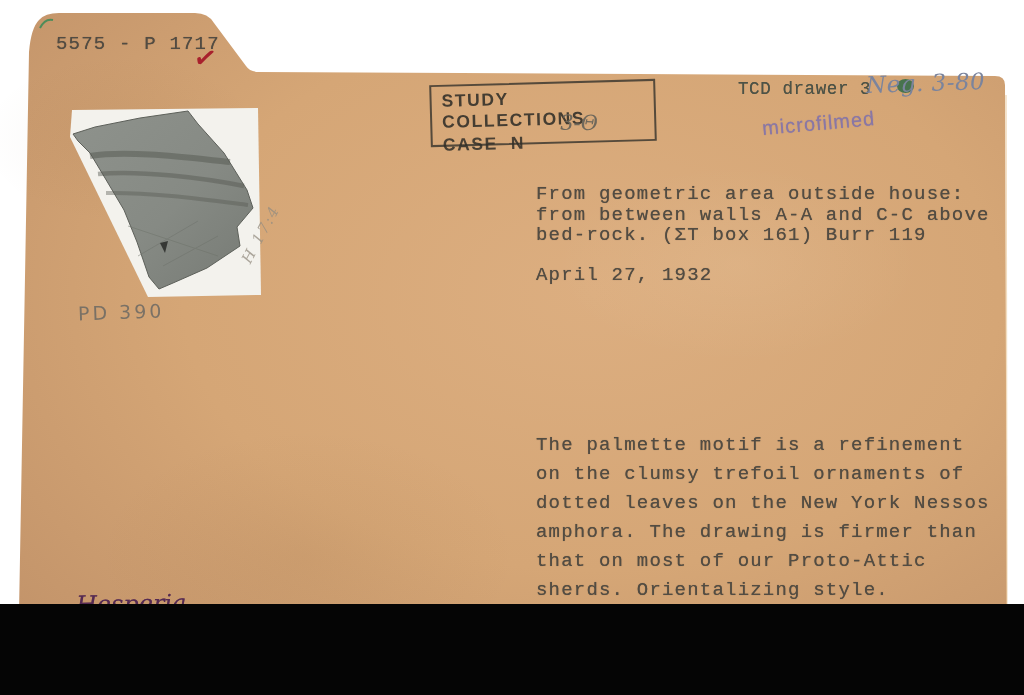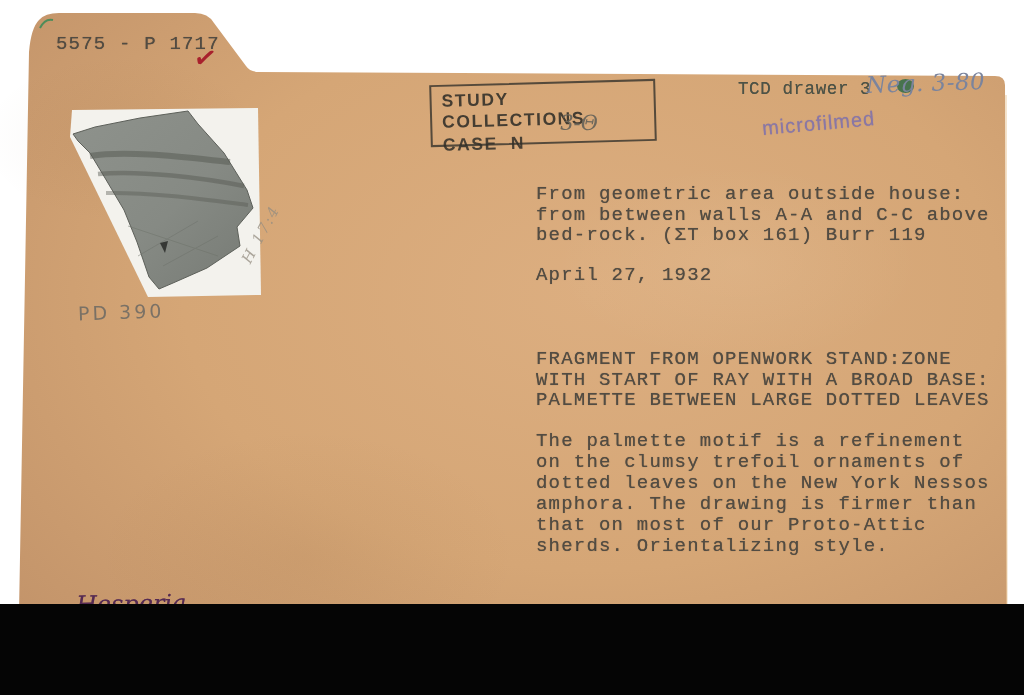--- a/index.html
+++ b/index.html
@@ -135,24 +135,21 @@
   <div class="abs typed-sm" style="left:738px;top:79px;">TCD drawer 3</div>
   <div class="abs" id="green-blob"></div>
   <div class="abs hand" id="tcd-hand">Neg. 3-80</div>
 
   <div class="abs" id="microfilmed">microfilmed</div>
 
   <div class="abs typed" style="left:536px;top:184px;">From geometric area outside house:
 from between walls A-A and C-C above
 bed-rock.  (ΣT box 161) Burr 119</div>
   <div class="abs typed" style="left:536px;top:265px;">April 27, 1932</div>
-  <div class="abs typed" style="left:536px;top:349px;">FRAGMENT FROM OPENWORK STAND:ZONE
-WITH START OF RAY WITH A BROAD BASE:
-PALMETTE BETWEEN LARGE DOTTED LEAVES</div>
-  <div class="abs typed" style="left:536px;top:431px;line-height:21px;">The palmette motif is a refinement
+  <div class="abs typed" style="left:536px;top:431px;line-height:29px;">The palmette motif is a refinement
 on the clumsy trefoil ornaments of
 dotted leaves on the New York Nessos
 amphora.  The drawing is firmer than
 that on most of our Proto-Attic
 sherds.  Orientalizing style.</div>
 
   <div class="abs" id="pd-number">PD 390</div>
   <div class="abs hand" id="photo-annotation">H 17:4</div>
 
   <div class="abs hand maroon" id="hesperia">Hesperia</div>

